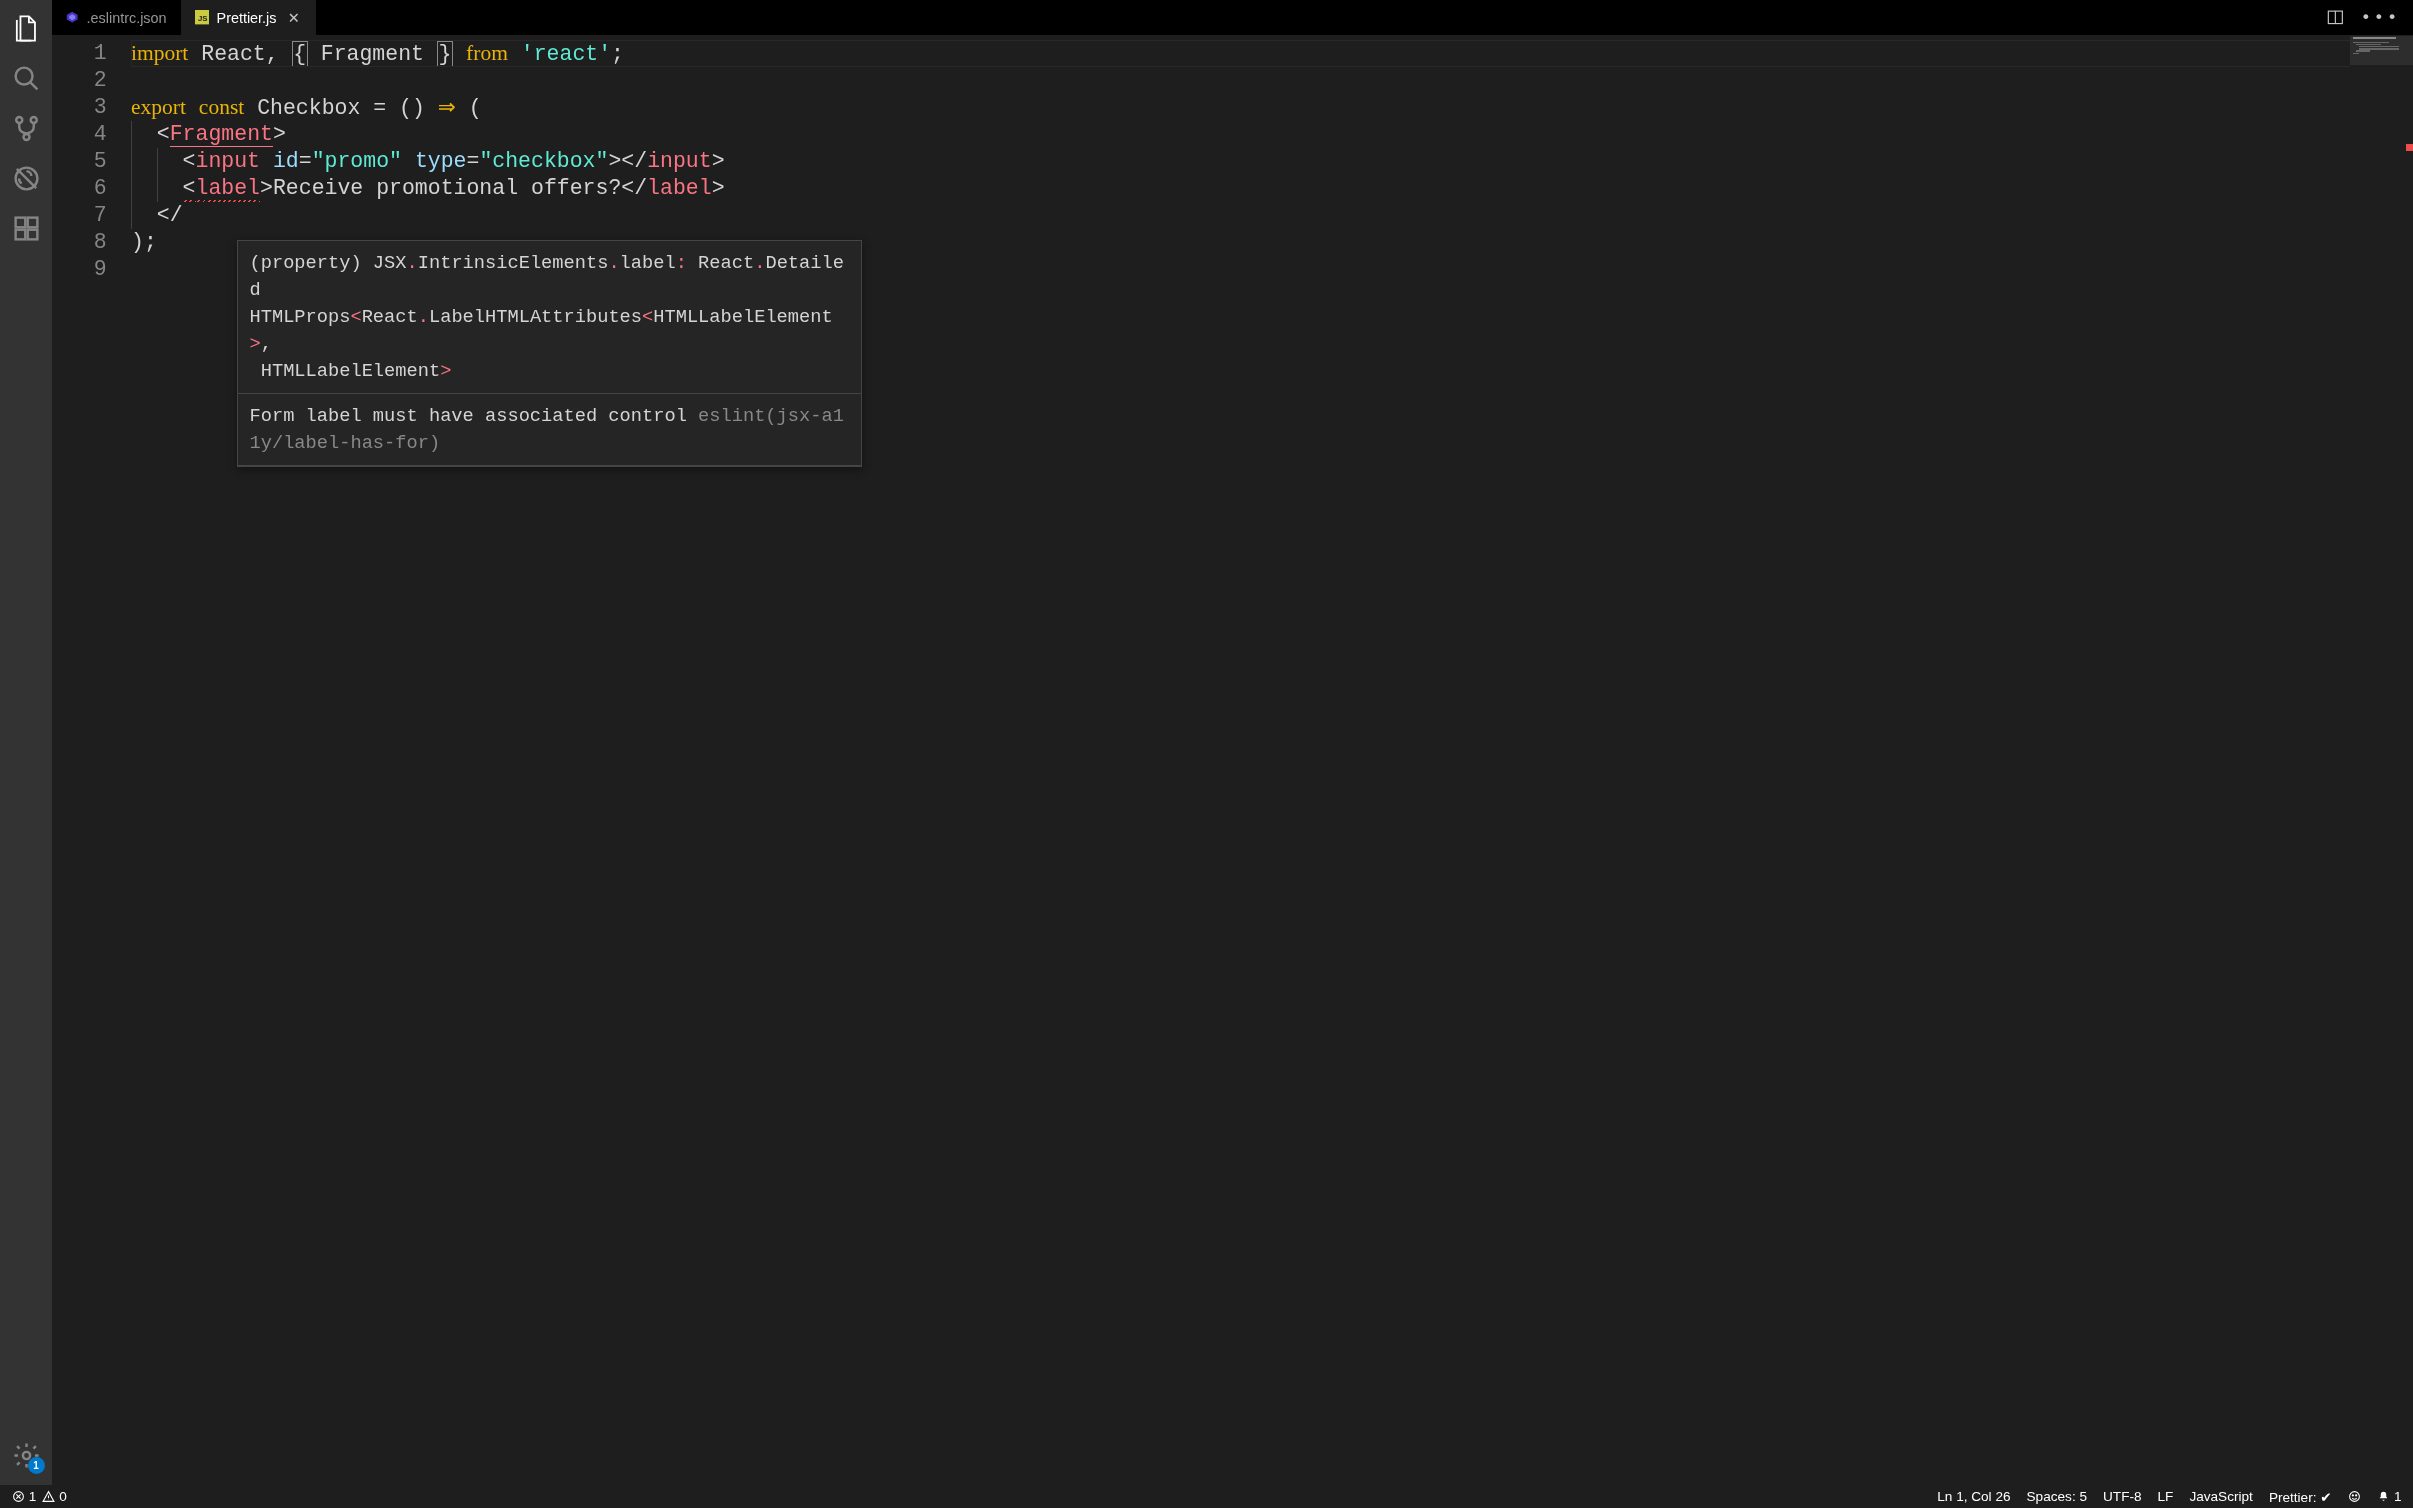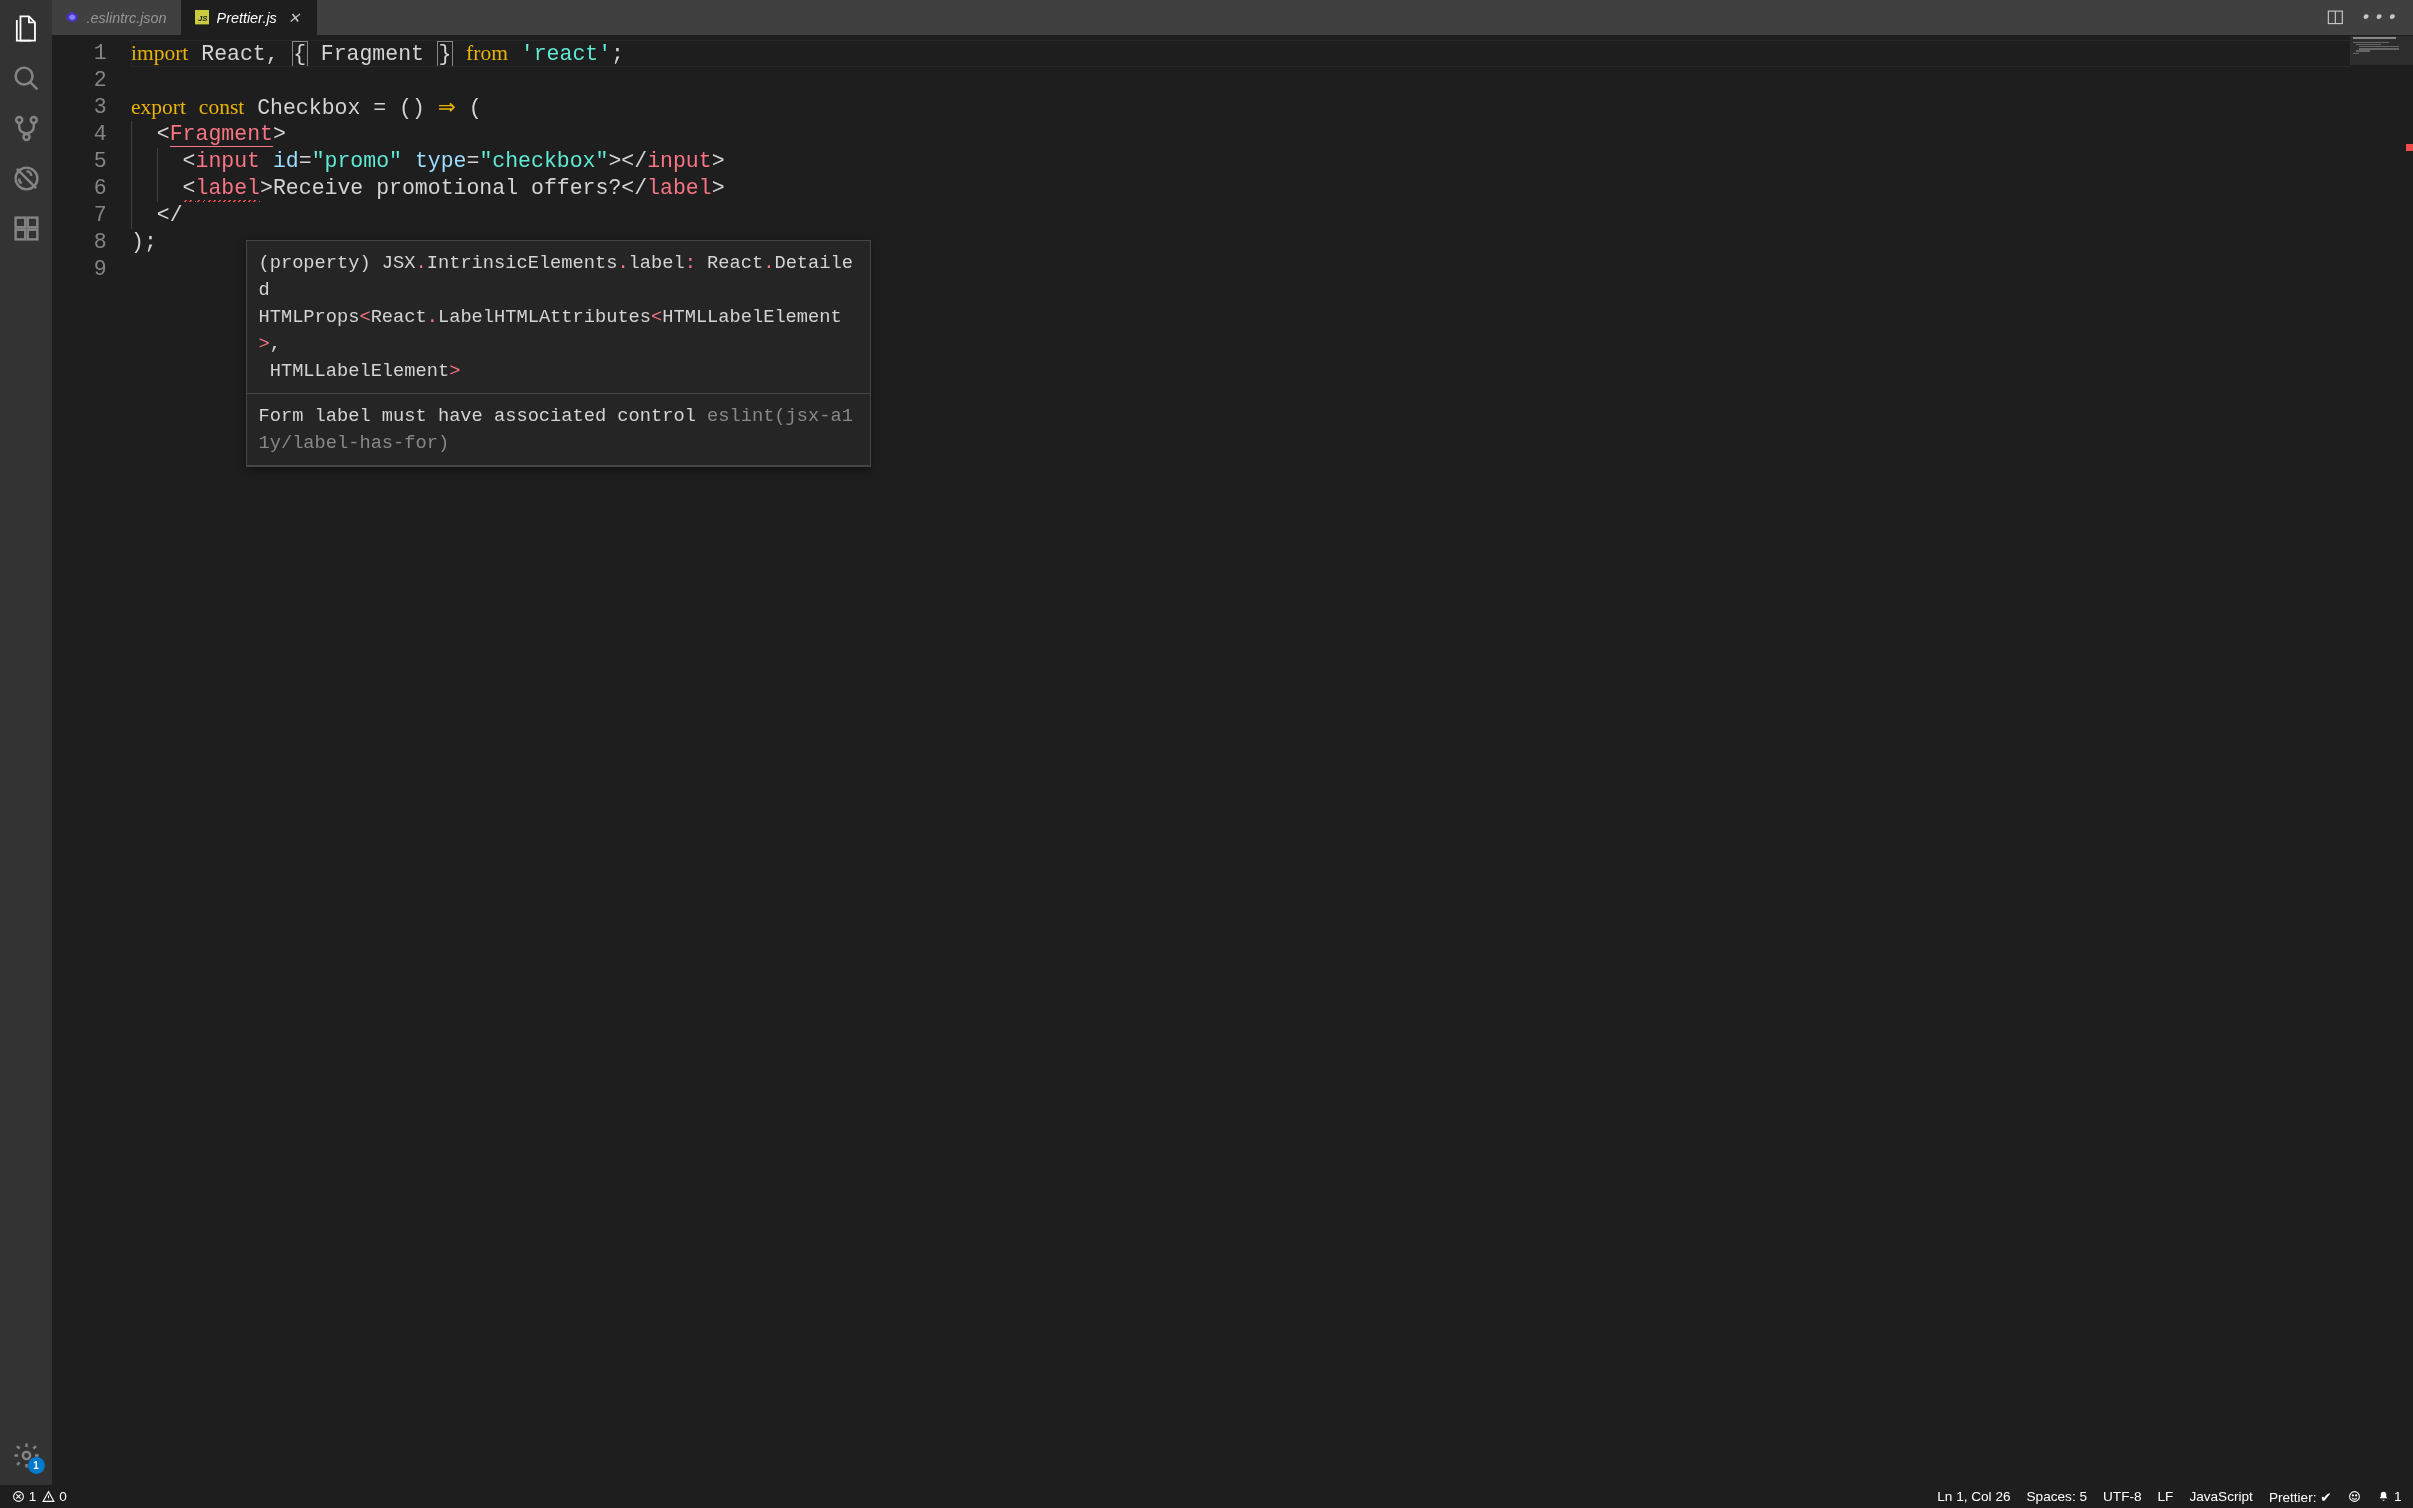--- a/index.html
+++ b/index.html
@@ -63,25 +63,24 @@
   
   .editor-area {
     flex: 1;
     display: flex;
     flex-direction: column;
     background: #1e1e1e;
     min-width: 0;
   }
   .tabbar {
     height: 36px;
-    background: #404040;
+    background: #000000;
     display: flex;
     align-items: stretch;
     border-bottom: 0.7px solid #1e1e1e;
-    font-style: italic;
   }
   .tab {
     display: flex;
     align-items: center;
     padding: 0 14.4px 0 13px;
     color: #969696;
     font-family: -apple-system, BlinkMacSystemFont, "Segoe UI", sans-serif;
     font-size: 14.4px;
     cursor: pointer;
     border-right: 0.7px solid #1e1e1e;
@@ -202,21 +201,21 @@
   .scrollbar-err {
     position: absolute;
     right: 0;
     width: 7.2px;
     height: 7.2px;
     background: #f14c4c;
   }
   
   .hover {
     position: absolute;
-    left: 194px;
+    left: 185px;
     top: 204px;
     width: 625px;
     background: #252526;
     border: 0.7px solid #454545;
     box-shadow: 0 2.9px 8.6px rgba(0,0,0,0.4);
     font-size: 18.7px;
     line-height: 27px;
   }
   .hover .sec {
     padding: 8.6px 11.5px;

